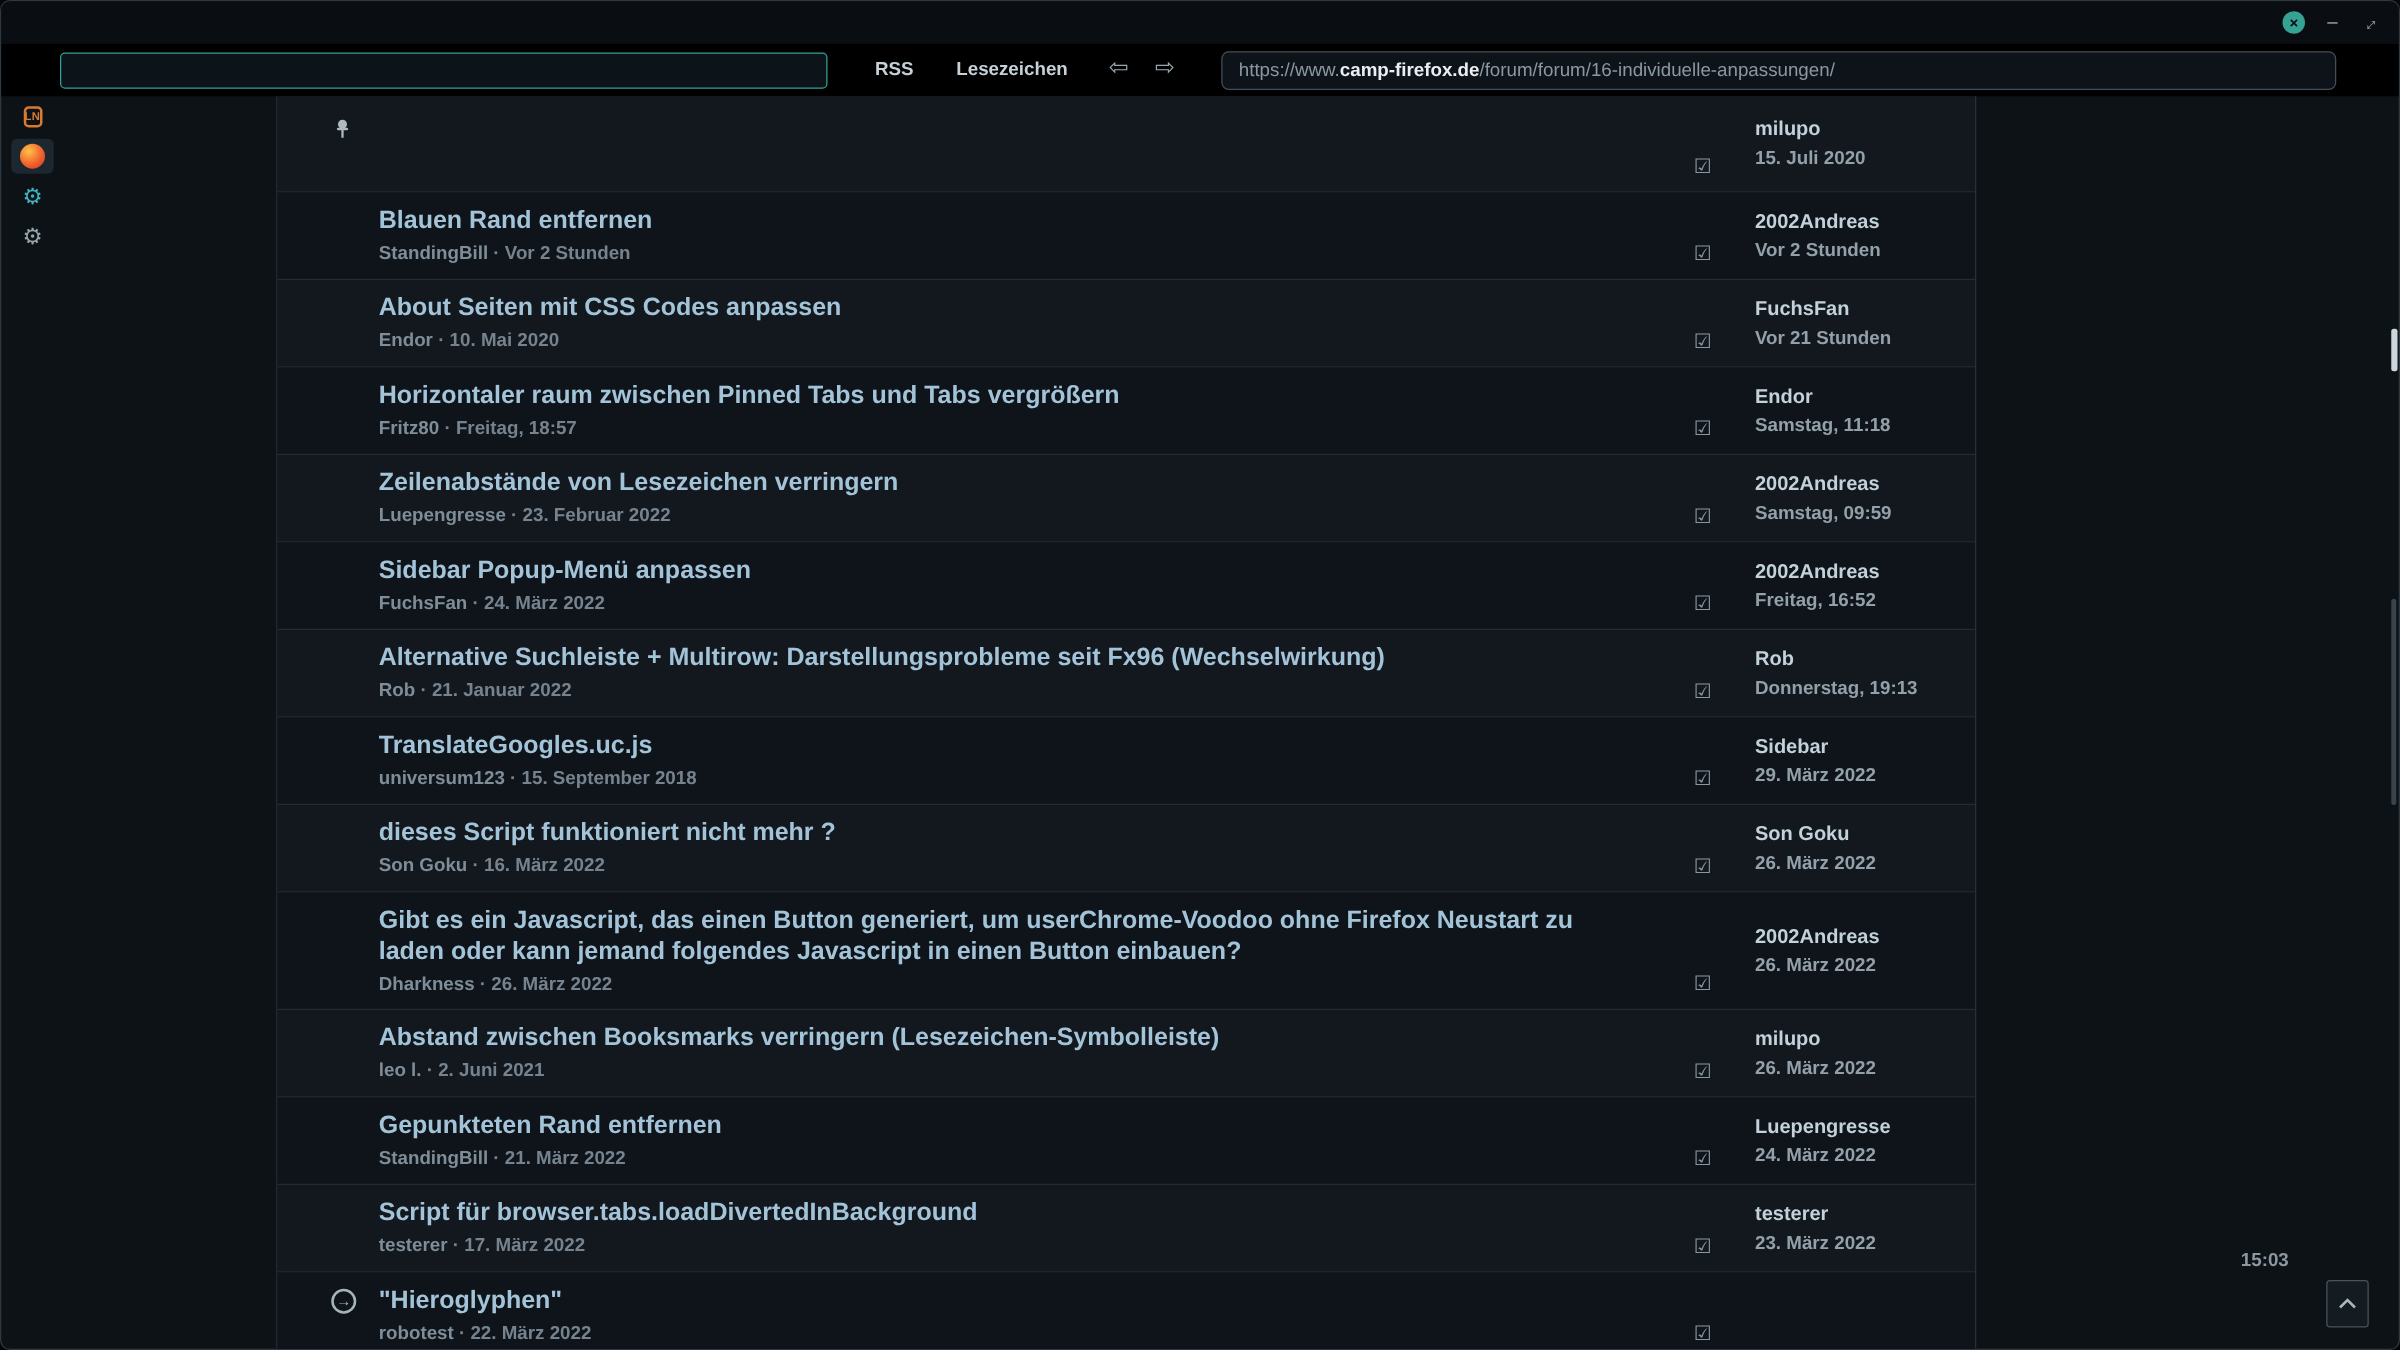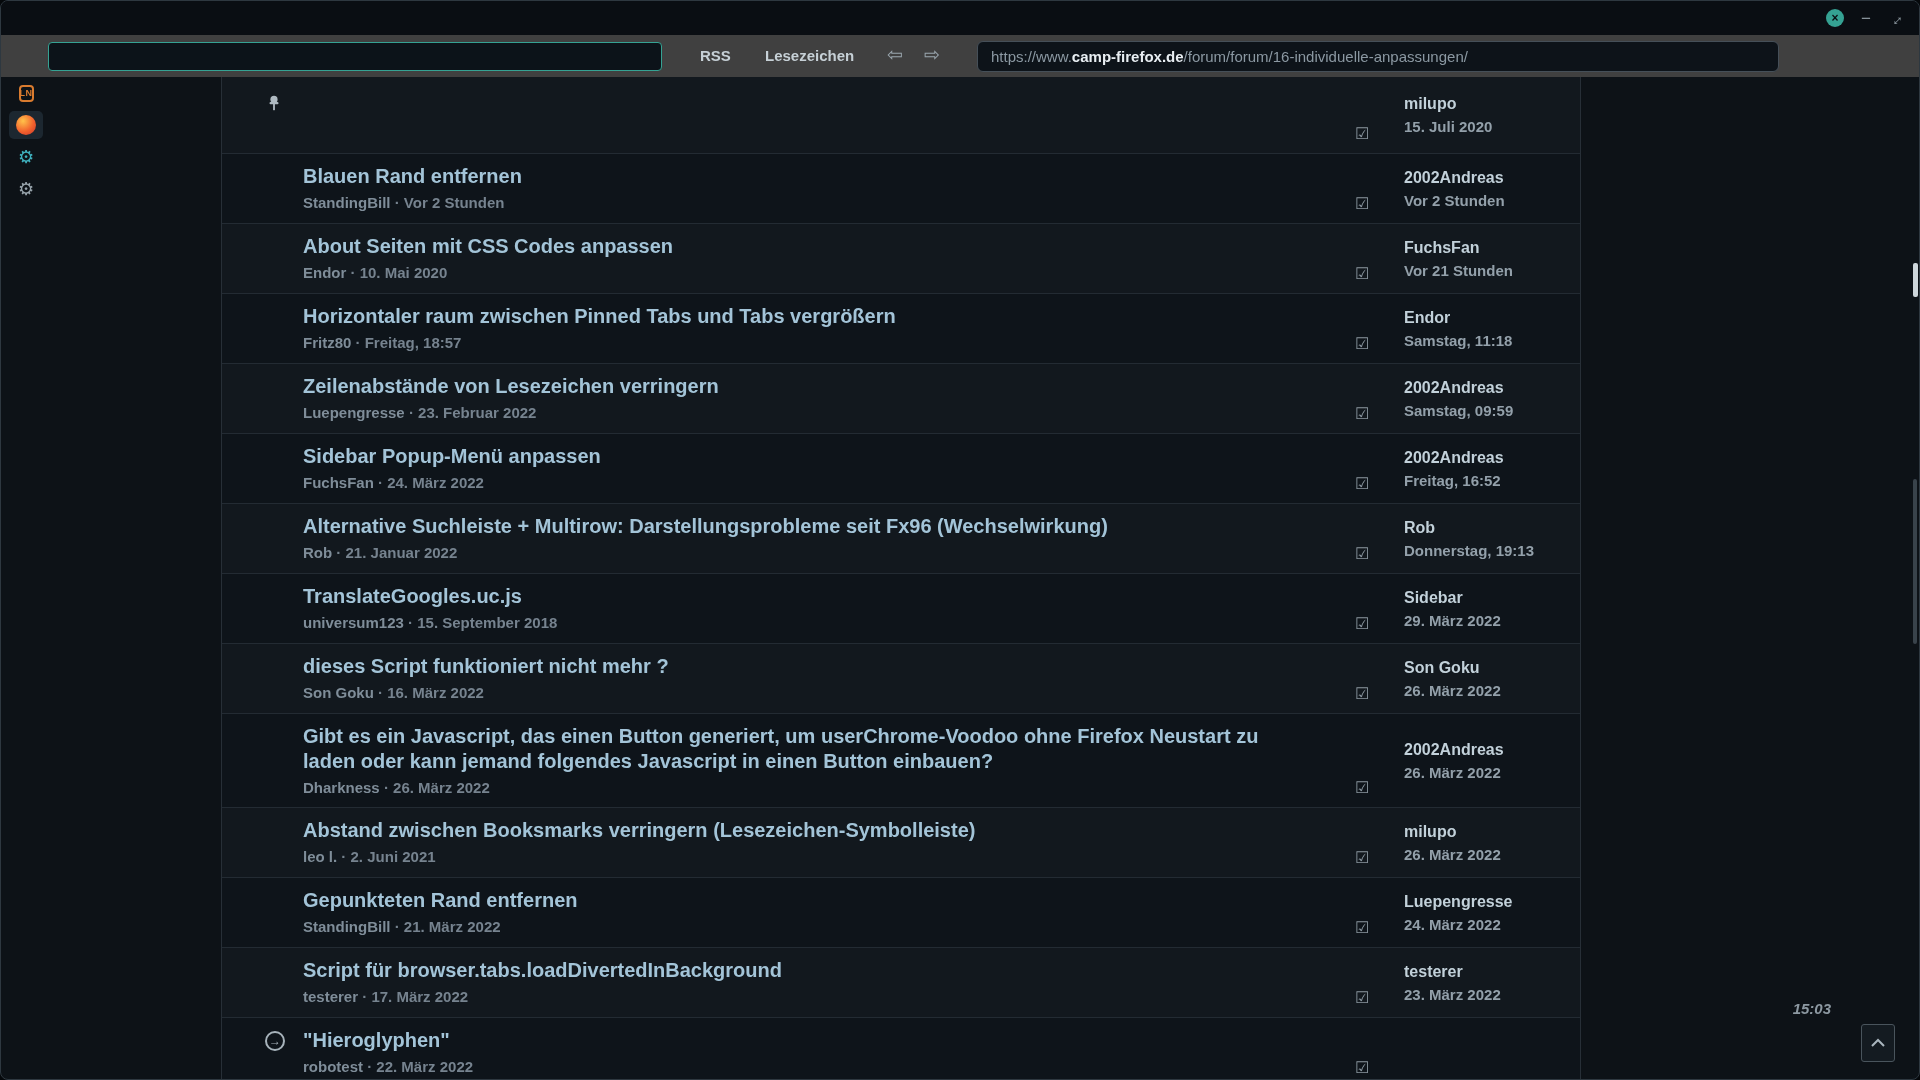--- a/index.html
+++ b/index.html
@@ -8,29 +8,29 @@
   .window { position:absolute; inset:0; background:#0d1217; border:1px solid #2e3840; border-radius:8px; overflow:hidden; }
 
   
   .titlebar { position:absolute; top:0; left:0; right:0; height:34px; background:#0a0e13; }
   .win-controls { position:absolute; right:16px; top:5px; display:flex; gap:17px; align-items:center; height:24px; }
   .ctrl-close { width:18px; height:18px; border-radius:50%; background:var(--accent,#35a293); color:#0a0e13; font-size:12px; font-weight:bold; display:flex; align-items:center; justify-content:center; cursor:pointer; }
   .ctrl-min { color:#8d98a0; font-size:17px; line-height:17px; cursor:pointer; }
   .ctrl-resize { color:#8d98a0; font-size:15px; display:inline-block; transform:rotate(-45deg); cursor:pointer; }
 
   
-  .navbar { position:absolute; top:34px; left:0; right:0; height:42px; background:#404040; }
+  .navbar { position:absolute; top:34px; left:0; right:0; height:42px; background:#000000; }
   .search-input { position:absolute; left:47px; top:7px; width:614px; height:29px; background:#0c1319; border:1px solid var(--accent,#35a293); border-radius:4px; color:#cfd8dd; font-size:15px; padding:0 10px; outline:none; font-family:"Liberation Sans", sans-serif; }
   .nav-text { position:absolute; top:0; height:42px; line-height:42px; font-size:15px; font-weight:600; color:#c6d0d6; cursor:pointer; }
   .nav-rss { left:699px; }
   .nav-bookmarks { left:764px; }
   .nav-arrow { position:absolute; top:0; height:42px; line-height:40px; font-size:19px; color:#9aa6ae; cursor:pointer; }
   .nav-back { left:886px; }
   .nav-fwd { left:923px; }
-  .urlbar { position:absolute; left:976px; top:6px; width:802px; height:31px; background:#0d1319; border:1px solid #454f58; border-radius:6px; font-size:15px; line-height:29px; padding:0 13px; white-space:nowrap; overflow:hidden; cursor:text; }
+  .urlbar { position:absolute; left:976px; top:6px; width:892px; height:31px; background:#0d1319; border:1px solid #454f58; border-radius:6px; font-size:15px; line-height:29px; padding:0 13px; white-space:nowrap; overflow:hidden; cursor:text; }
   .url-gray { color:#8b98a2; }
   .url-domain { color:#e8eef2; font-weight:700; }
 
   
   .main { position:absolute; top:76px; left:0; right:0; bottom:0; }
 
   
   .tabstrip { position:absolute; left:0; top:0; bottom:0; width:50px; }
   .tab-item { width:34px; height:28px; margin:2px auto 4px auto; display:flex; align-items:center; justify-content:center; border-radius:5px; cursor:pointer; }
   .tab-item.active { background:#1c2730; }
@@ -53,21 +53,21 @@
   .row-icon-slot { position:absolute; left:43px; top:13px; width:24px; height:24px; }
   .topic-row:first-child .row-icon-slot { top:17px; }
   .icon-pin { display:none; }
   .icon-arrow { display:none; width:20px; height:20px; border:2px solid #a7b3bb; border-radius:50%; color:#a7b3bb; font-size:12px; font-weight:bold; align-items:center; justify-content:center; }
   .row-check { position:absolute; left:1133px; bottom:11px; color:#8b97a0; font-size:16px; line-height:16px; cursor:pointer; }
   .row-last { position:absolute; left:1182px; top:50%; transform:translateY(-50%); }
   .last-user { font-size:16px; font-weight:700; color:#c2d1da; line-height:20px; cursor:pointer; }
   .last-date { font-size:15px; font-weight:700; color:#93a0aa; line-height:19px; margin-top:3px; cursor:pointer; }
 
   
-  .clock { position:absolute; right:88px; bottom:62px; font-size:15px; font-weight:600; color:#8c98a1;font-style:italic; }
+  .clock { position:absolute; right:88px; bottom:62px; font-size:15px; font-weight:600; color:#8c98a1; }
   .scrolltop-btn { position:absolute; right:24px; bottom:17px; width:34px; height:38px; background:#141b21; border:1px solid #49545c; border-radius:3px; display:flex; align-items:center; justify-content:center; cursor:pointer; }
   .scrollbar-track { position:absolute; right:0; top:0; bottom:0; width:8px; }
   .sb-thumb-bright { position:absolute; right:1px; top:186px; width:5px; height:34px; background:#cdd6db; border-radius:2px; cursor:grab; }
   .sb-thumb-dim { position:absolute; right:2px; top:402px; width:4px; height:165px; background:#39434b; border-radius:2px; cursor:grab; }
 </style>
 </head>
 <body>
 
 <div class="window">
 

